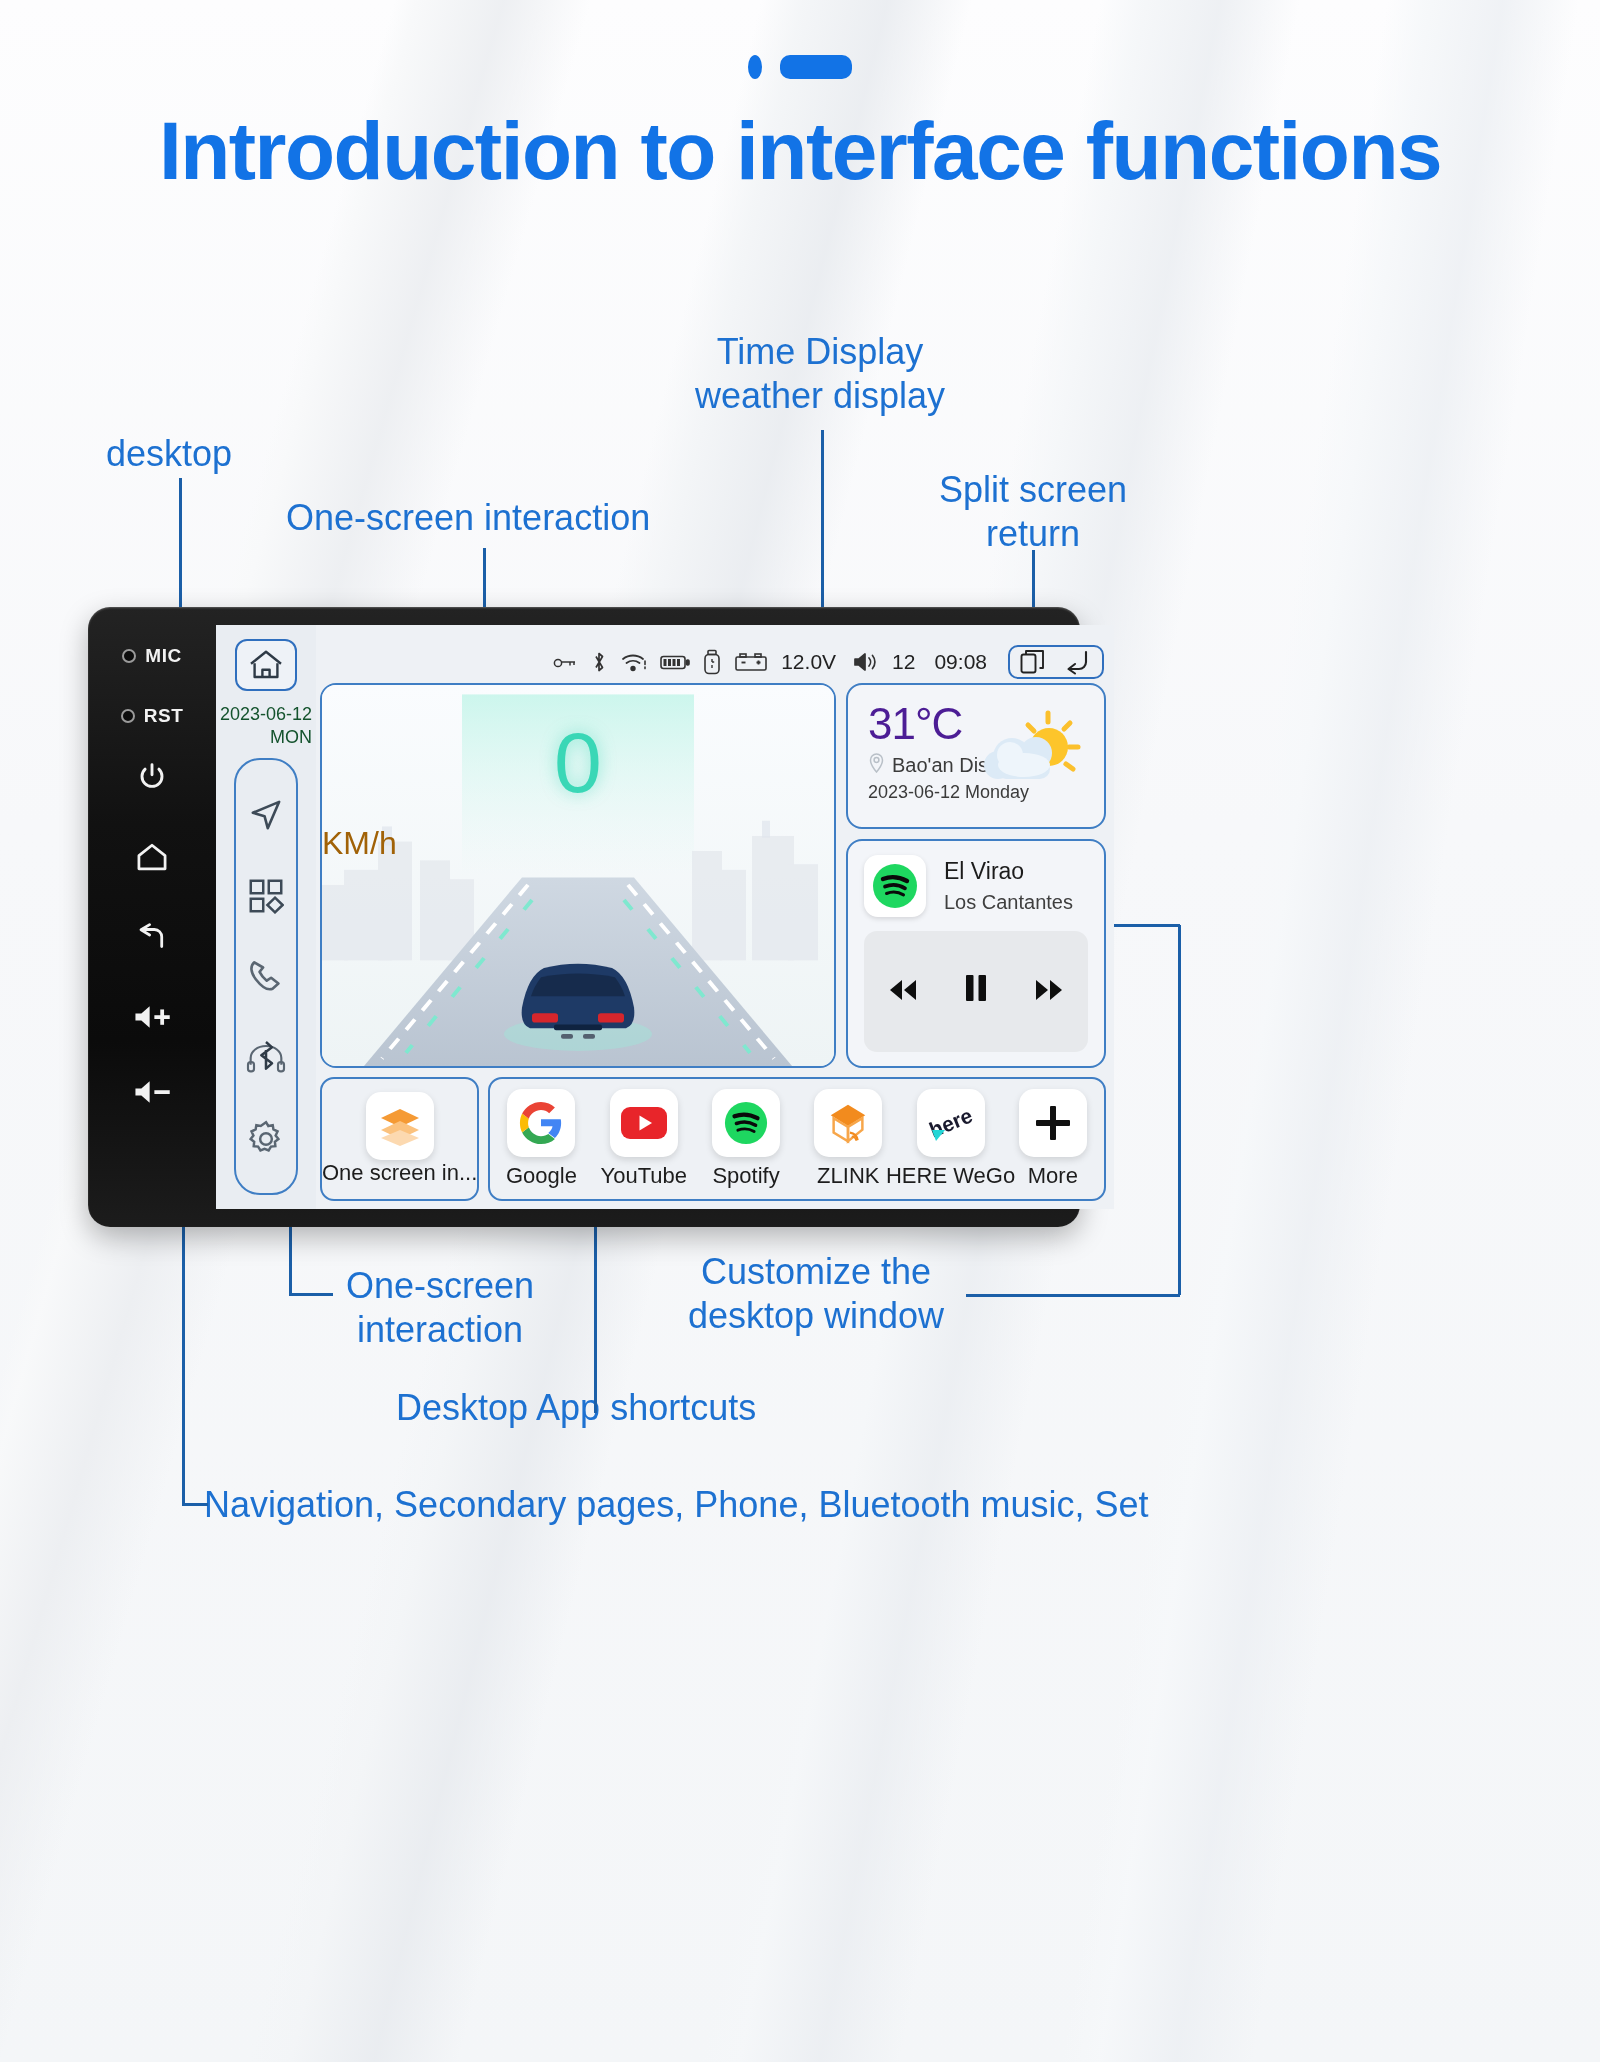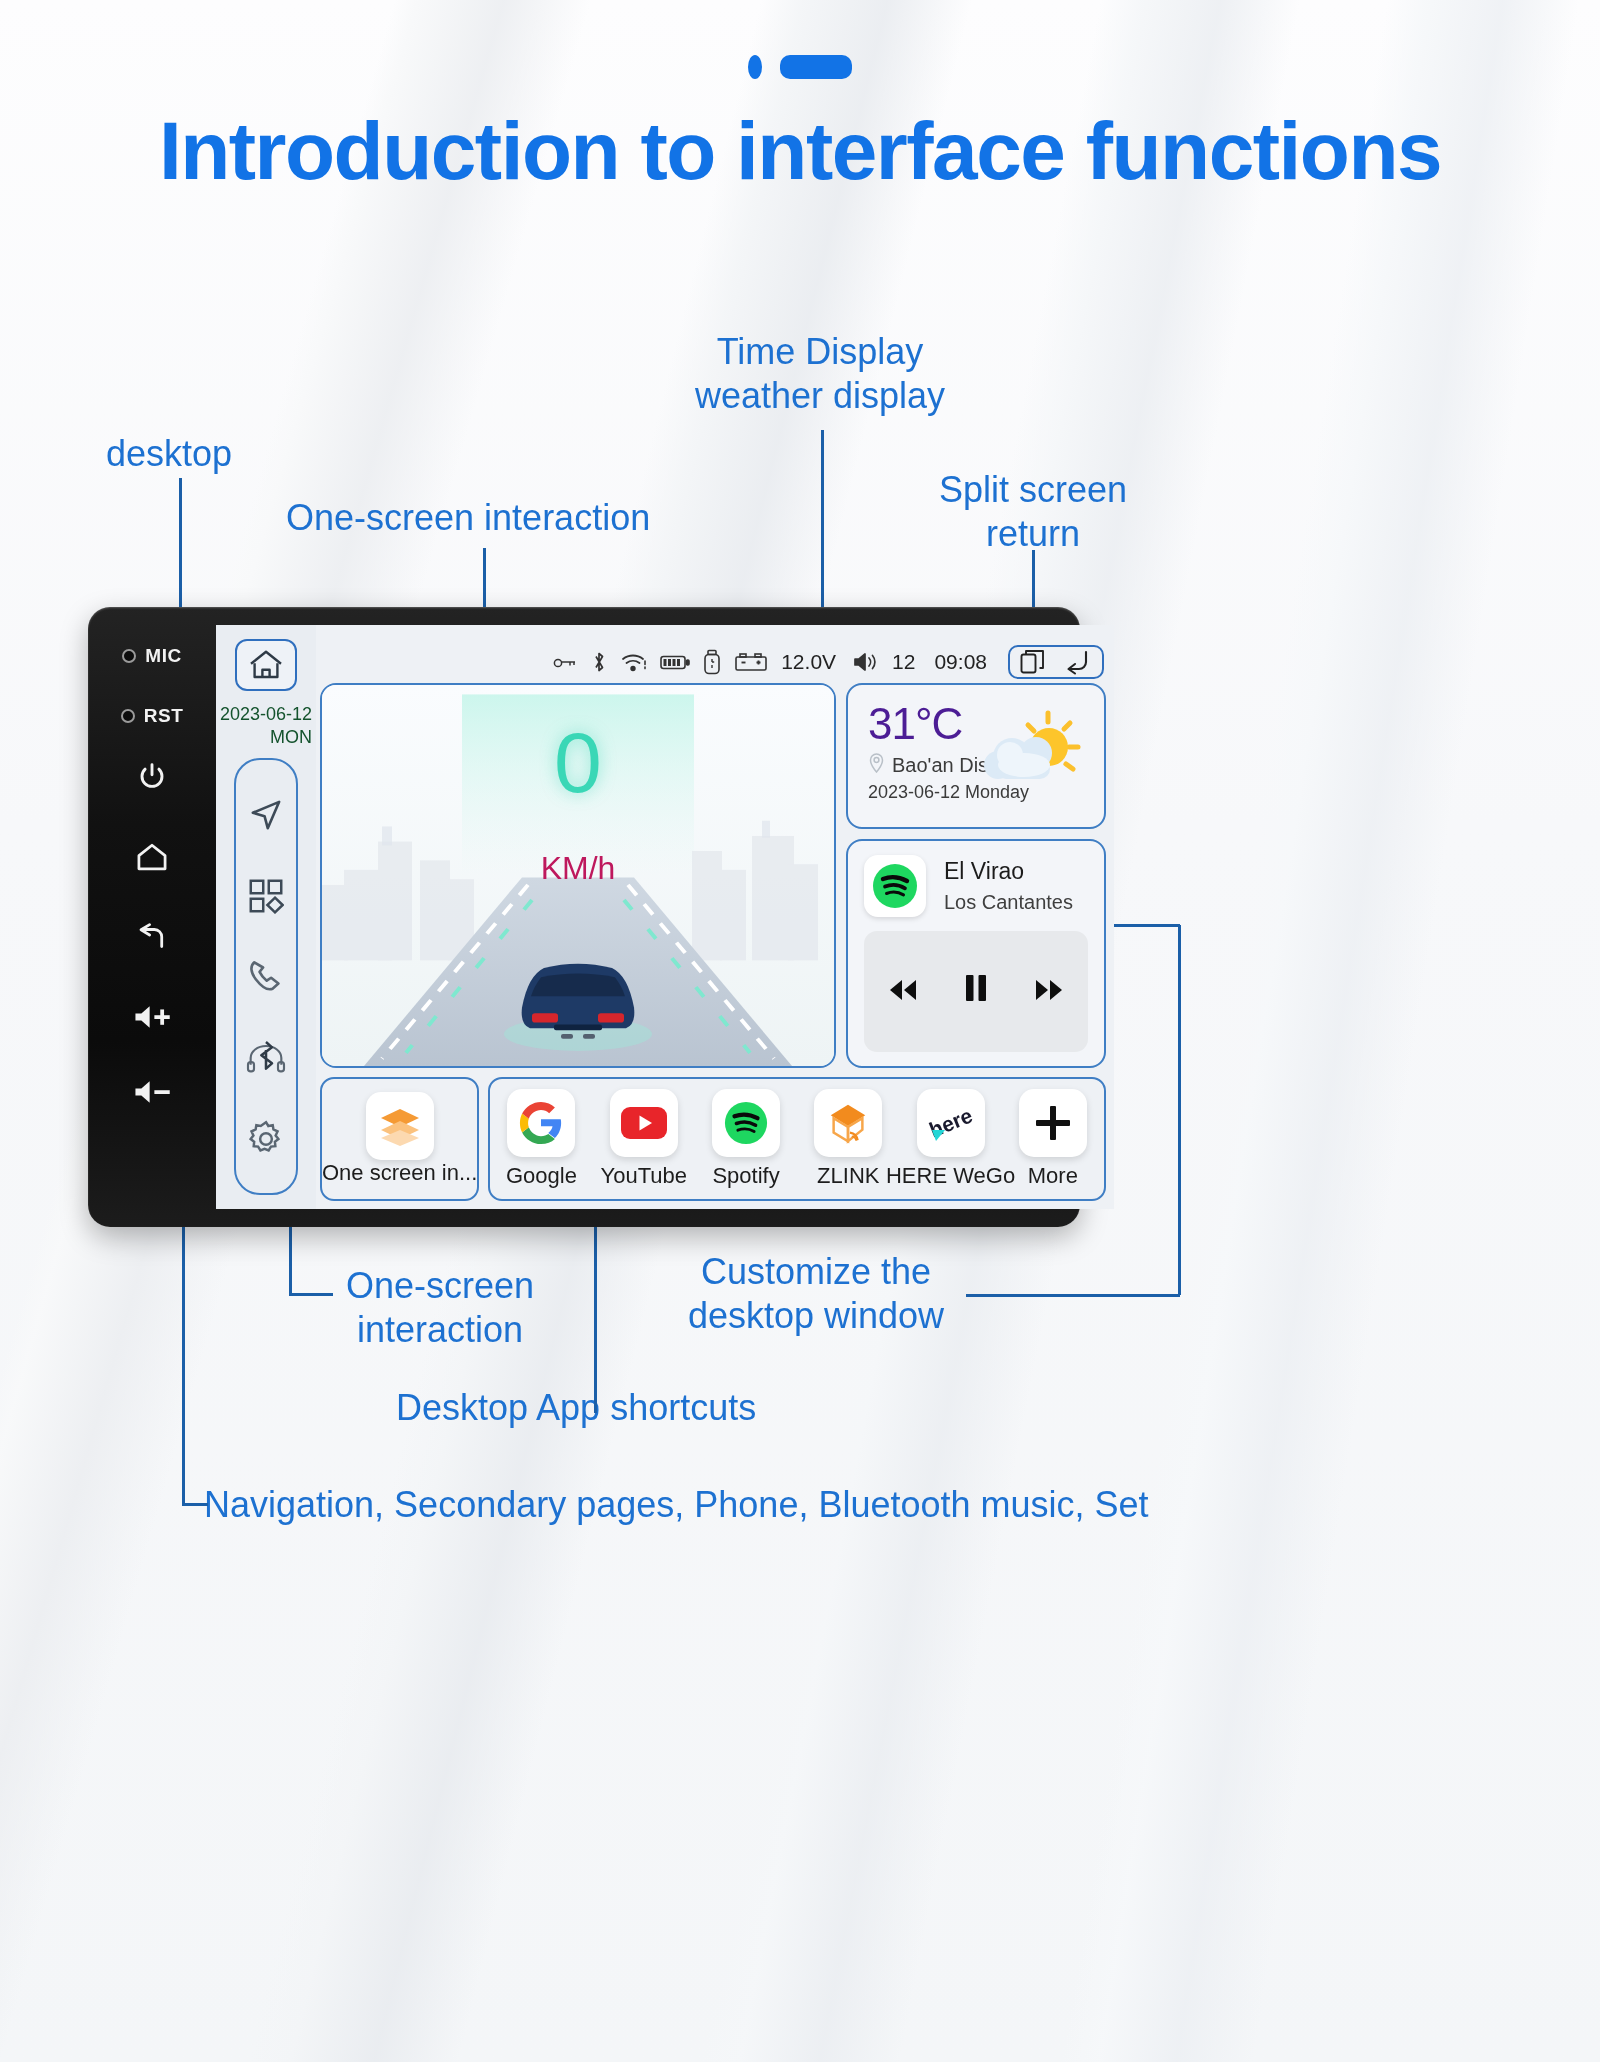--- a/index.html
+++ b/index.html
@@ -130,22 +130,22 @@
                display:flex; align-items:center; justify-content:space-around; }
   .app { display:flex; flex-direction:column; align-items:center; gap:6px; width:100px; }
   .app-tile { width:68px; height:68px; background:#fff; border-radius:15px;
               display:flex; align-items:center; justify-content:center;
               box-shadow:0 3px 7px rgba(0,0,0,.13); }
   .app-label { font-size:22px; color:#1d1d1d; white-space:nowrap; }
 
   .speed-num { position:absolute; left:0; right:0; top:34px; text-align:center;
                font-size:86px; color:#3ad7b6; font-weight:300; line-height:1;
                text-shadow:0 0 16px rgba(58,215,182,.55); }
-  .speed-unit{ position:absolute; left:0; right:0; top:140px; text-align:center;
-               font-size:32px; color:#be185d;margin-top:25px; }
+  .speed-unit{ position:absolute; left:0; right:0; top:140px; 
+               font-size:32px; color:#a16207; }
 </style>
 </head>
 <body>
 
 <div class="dash-mark">
   <div class="dash-dot"></div>
   <div class="dash-bar"></div>
 </div>
 <div class="page-title">Introduction to interface functions</div>
 

